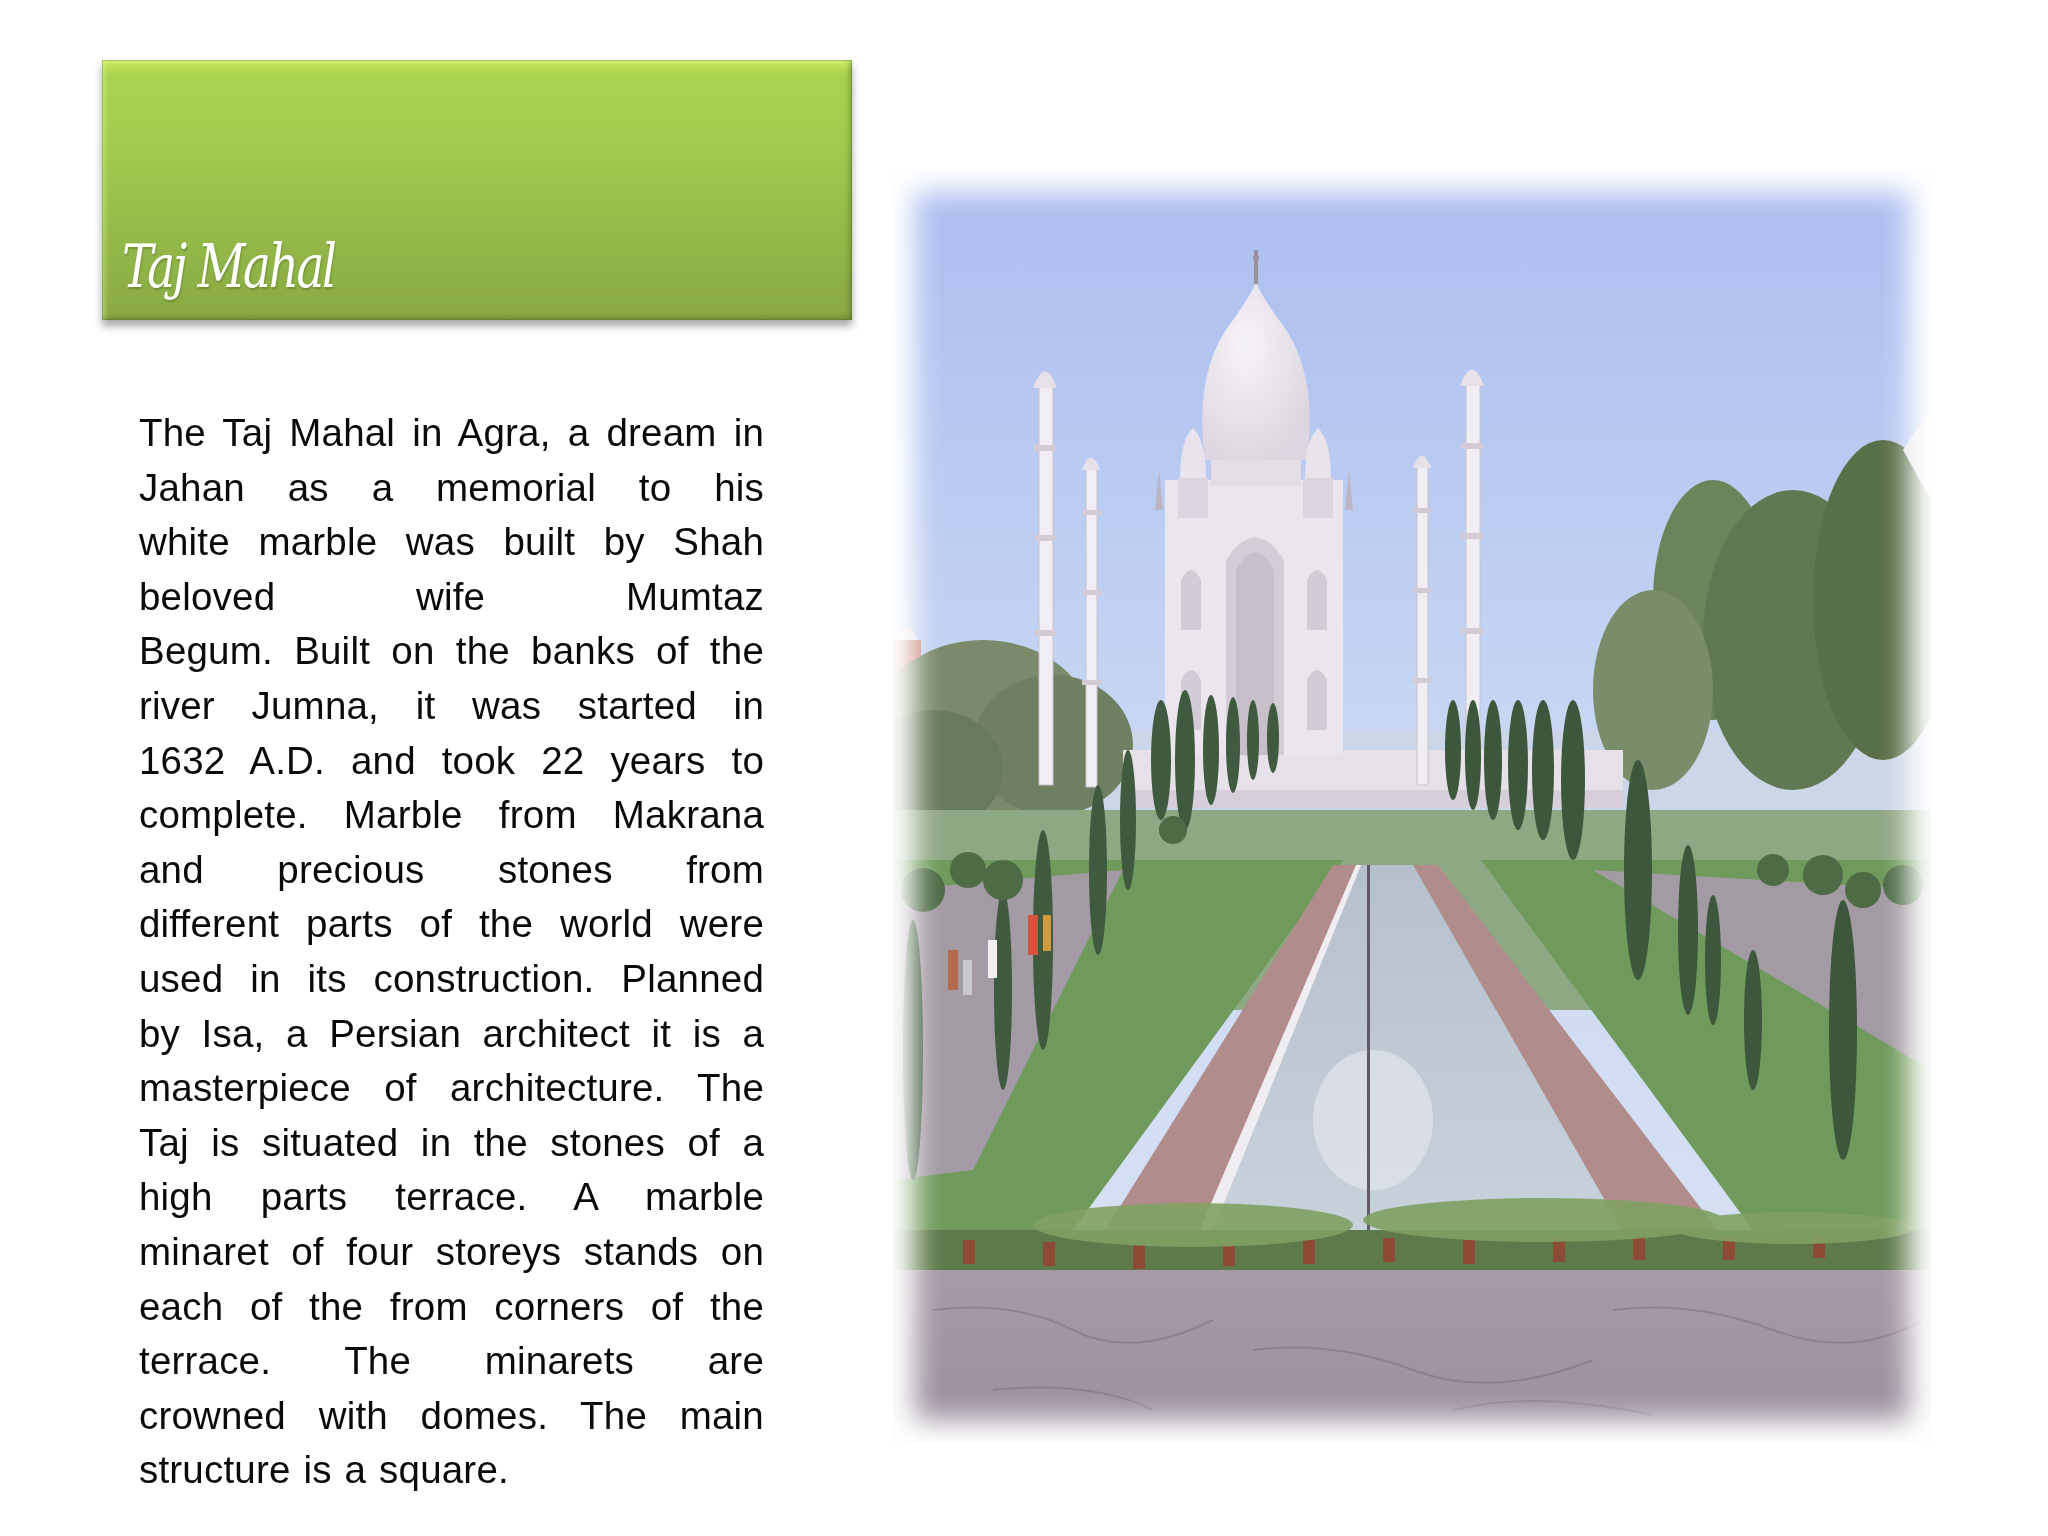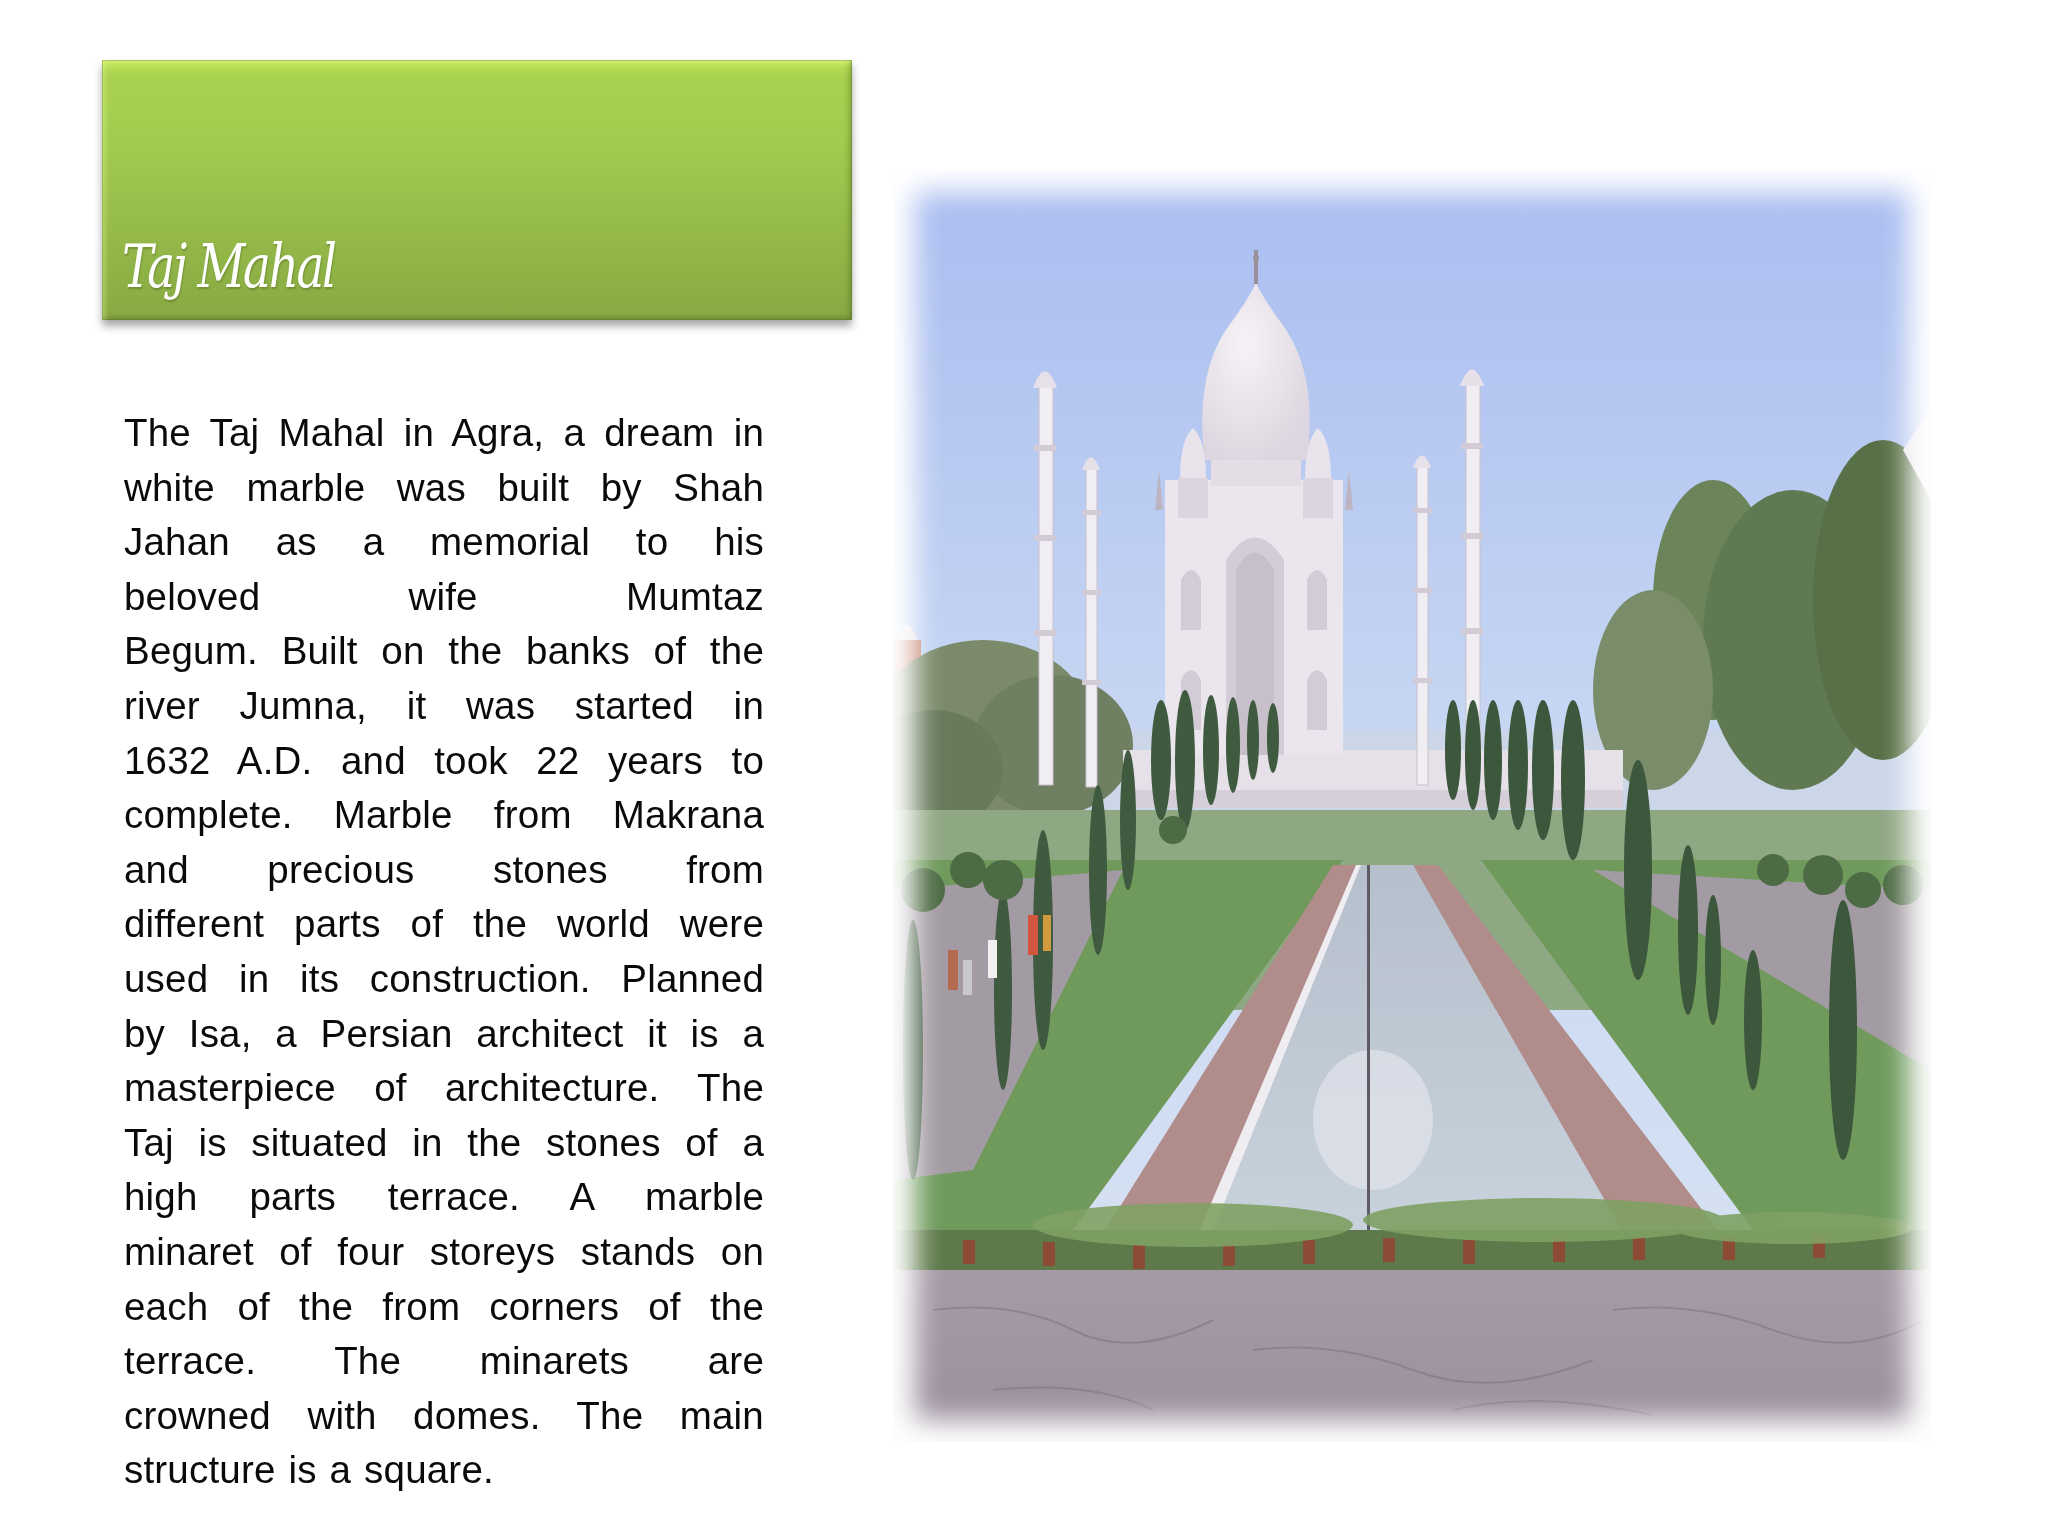--- a/index.html
+++ b/index.html
@@ -20,43 +20,43 @@
     white-space: nowrap;
   }
 
   .body-text {
     position: absolute; left: 124px; top: 406px; width: 640px;
     font-family: "Liberation Sans", sans-serif; font-size: 38.5px; line-height: 54.6px;
     color: #0a0a0a; text-align: justify; text-align-last: left;
     font-stretch: condensed; letter-spacing: 0.2px;
     word-spacing: 2px;
   }
-  .body-text .ln { display: block; text-align: justify; text-align-last: justify; white-space: nowrap; }
+  .body-text .ln { display: block; text-align: justify; text-align-last: justify; white-space: nowrap; margin-left: 15px; }
   .body-text .ln.last { text-align-last: left; }
 
   .photo-frame {
     position: absolute; left: 893px; top: 170px; width: 1038px; height: 1272px;
   }
   .photo-frame svg { display: block; width: 100%; height: 100%; }
   .photo-feather {
     position: absolute; inset: 0; pointer-events: none;
     box-shadow: inset 0 0 28px 22px #ffffff;
   }
 </style>
 </head>
 <body>
 
 <div class="title-box">
   <div class="title-text">Taj Mahal</div>
 </div>
 
 <div class="body-text">
   <span class="ln">The Taj Mahal in Agra, a dream in</span>
+  <span class="ln">Jahan as a memorial to his</span>
   <span class="ln">white marble was built by Shah</span>
-  <span class="ln">Jahan as a memorial to his</span>
   <span class="ln">beloved wife Mumtaz</span>
   <span class="ln">Begum.  Built on the banks of the</span>
   <span class="ln">river Jumna, it was started in</span>
   <span class="ln">1632 A.D.  and took 22 years to</span>
   <span class="ln">complete.  Marble from Makrana</span>
   <span class="ln">and precious stones from</span>
   <span class="ln">different parts of the world were</span>
   <span class="ln">used in its construction.  Planned</span>
   <span class="ln">by Isa, a Persian architect it is a</span>
   <span class="ln">masterpiece of architecture.  The</span>

